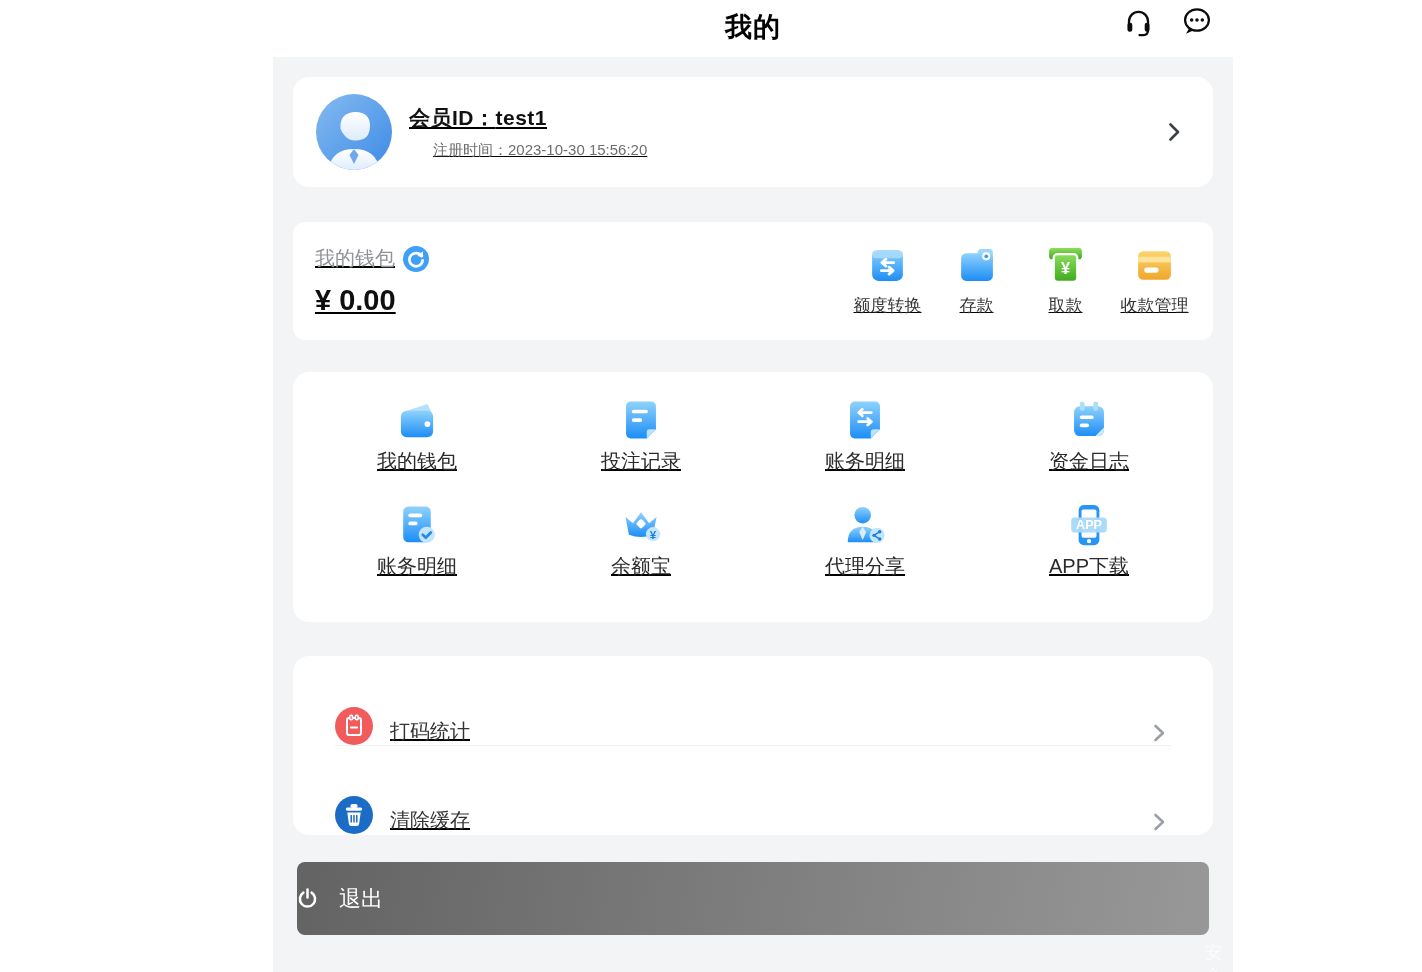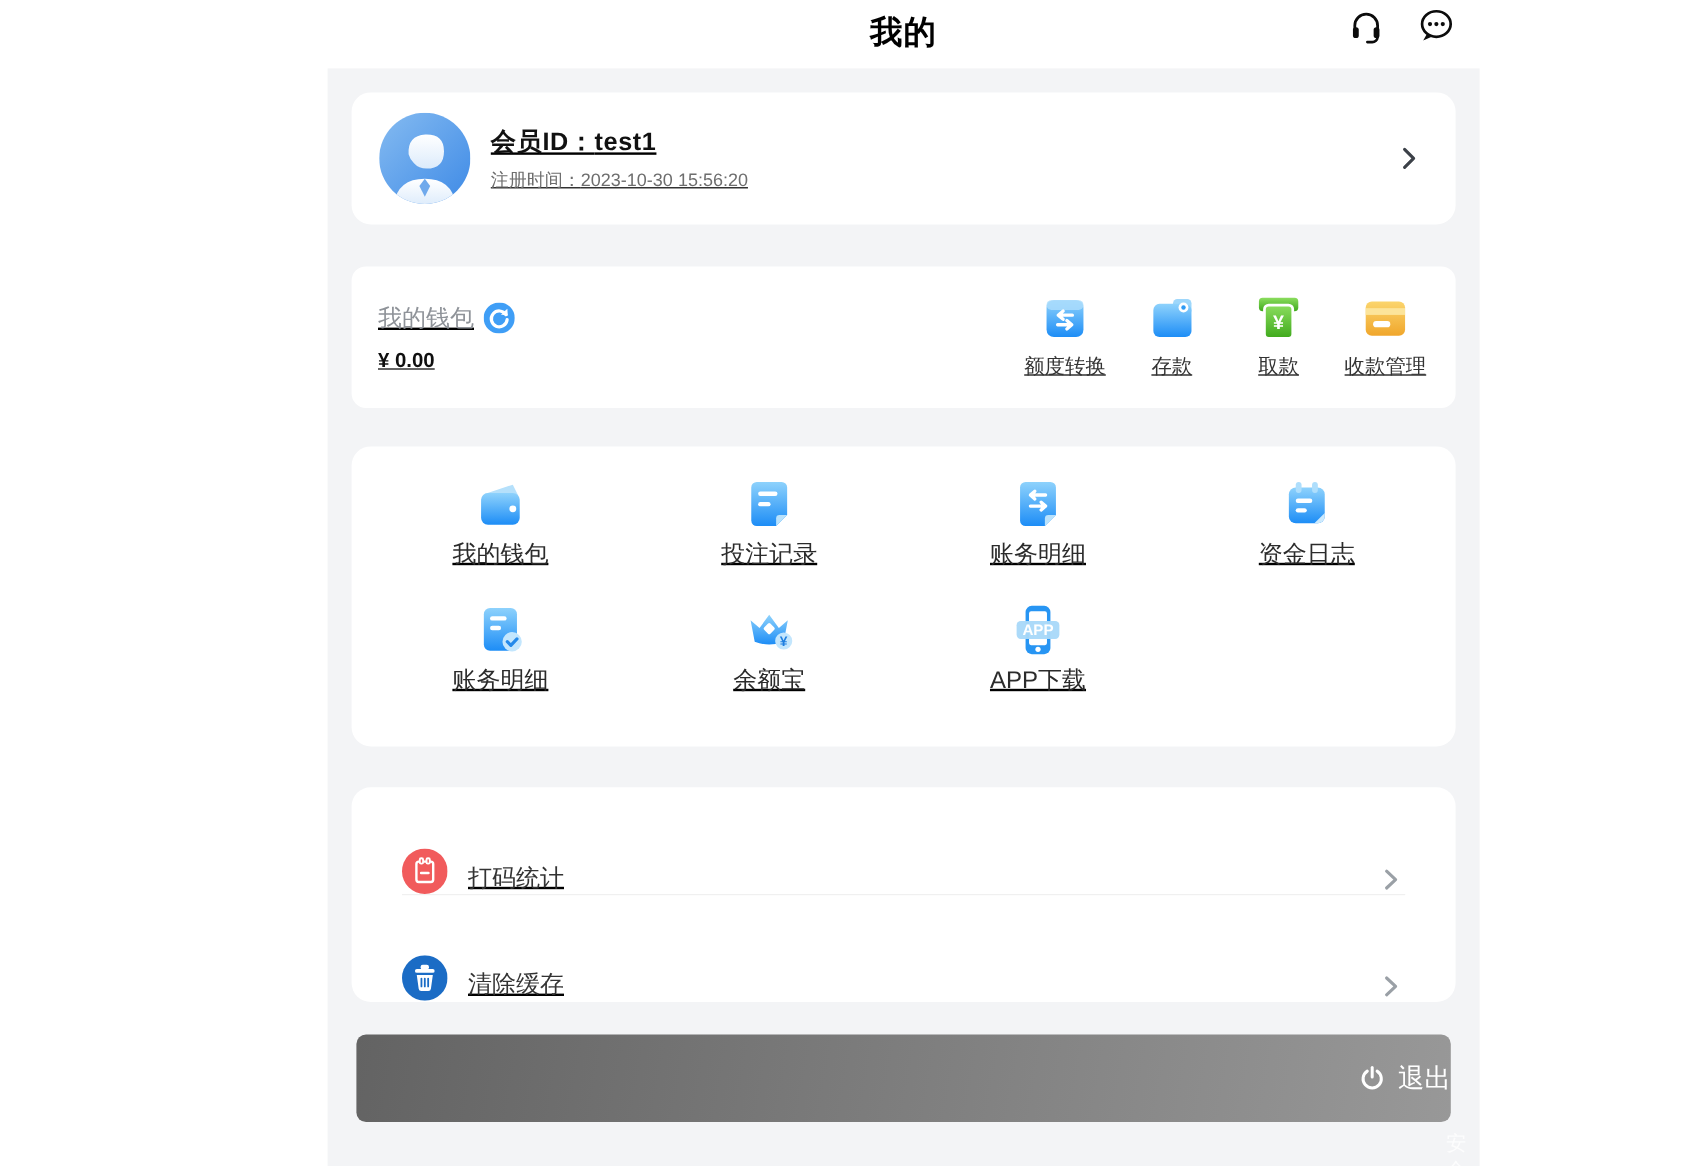--- a/index.html
+++ b/index.html
@@ -18,30 +18,30 @@
   
   .app-body { position:relative; height:915px; background:#f3f4f6; padding-top:20px; }
 
   .card { background:#ffffff; margin:0 20px; border-radius:16px;text-decoration:underline; }
 
   
   .user-card { height:110px; display:flex; align-items:center; padding:0 26px 0 23px; }
   .avatar { width:76px; height:76px; flex:0 0 auto; }
   .user-info { margin-left:17px; }
   .user-line1 { font-size:21px; font-weight:bold; color:#111; letter-spacing:.5px; }
-  .user-line2 { margin-top:9px; font-size:15px; color:#6e6e6e; }
+  .user-line2 { margin-top:9px; font-size:15px; color:#6e6e6e;margin-left:24px; }
   .user-chevron { margin-left:auto; width:26px; height:26px; cursor:pointer; }
 
   
   .wallet-card { margin-top:35px; height:118px; border-radius:12px; display:flex; align-items:center; justify-content:space-between; padding:0 14px 0 22px; }
   .wallet-left {}
   .wallet-label-row { display:flex; align-items:center; gap:8px; }
   .wallet-label { font-size:20px; color:#8f9399; }
   .refresh-btn { width:26px; height:26px; cursor:pointer; }
-  .wallet-balance { margin-top:12px; font-size:17px; font-weight:bold; color:#0f0f0f; }
+  .wallet-balance { margin-top:12px; font-size:29px; font-weight:bold; color:#0f0f0f; }
   .wallet-actions { display:flex; }
   .wallet-action { width:89px; display:flex; flex-direction:column; align-items:center; cursor:pointer; }
   .wallet-action svg { width:41px; height:41px; }
   .wallet-action-label { margin-top:8px; font-size:17px; color:#333; white-space:nowrap; }
 
   
   .grid-card { margin-top:32px; height:250px; padding:25px 12px 0; display:grid; grid-template-columns:repeat(4,1fr); grid-auto-rows:105px; }
   .grid-item { display:flex; flex-direction:column; align-items:center; cursor:pointer; }
   .grid-item svg { width:46px; height:46px; }
   .grid-item-label { margin-top:5px; font-size:20px; color:#2b2b2b; }
@@ -50,21 +50,21 @@
   .menu-card { margin-top:34px; height:179px; padding:0 42px; }
   .menu-row { height:89px; display:flex; align-items:flex-end; cursor:pointer; }
   .menu-row + .menu-row { border-top:1px solid #f0f0f0; }
   .menu-icon { width:38px; height:38px; flex:0 0 auto; }
   .menu-label { margin-left:17px; font-size:20px; color:#333; }
   .menu-chevron { margin-left:auto; width:24px; height:24px; }
 
   
   .logout-btn { margin:27px 24px 0; height:73px; border-radius:8px;
     background:linear-gradient(100deg,#636363 0%,#7b7b7b 45%,#989898 100%);
-    display:flex; align-items:center; justify-content:flex-end; gap:11px;
+    display:flex; align-items:center; justify-content:flex-start; gap:21px;
     color:#fff; font-size:22px; cursor:pointer; }
   .power-icon { width:21px; height:23px; }
 
   .watermark { position:absolute; left:932px; top:884px; font-size:17px; color:rgba(255,255,255,0.78); pointer-events:none; }
 
   .defs-holder { position:absolute; width:0; height:0; overflow:hidden; }
 </style>
 </head>
 <body>
 
@@ -256,20 +256,33 @@
         <div class="grid-item">
           <svg viewBox="0 0 40 40">
             <path d="M6.5 13 l6.5 5.5 L20 9 l7 9.5 6.5 -5.5 -3 15.5 q-10.5 4 -21 0 z" fill="url(#g-blue)"></path>
             <rect x="16.8" y="15.8" width="6.4" height="6.4" rx="1.2" transform="rotate(45 20 19)" fill="#fff"></rect>
             <circle cx="30.5" cy="28" r="6.2" fill="#c3e6fd"></circle>
             <text x="30.5" y="31.8" font-size="10" font-weight="bold" fill="#1f7fe0" text-anchor="middle">¥</text>
           </svg>
           <span class="grid-item-label">余额宝</span>
         </div>
 
+        <div class="grid-item">
+          <svg viewBox="0 0 40 40">
+            <circle cx="18" cy="11.5" r="7.2" fill="url(#g-blue)"></circle>
+            <path d="M5 35 q0 -13.5 13 -13.5 q13 0 13 13.5 z" fill="url(#g-blue)"></path>
+            <path d="M18 21.5 l-3 4.5 3 7 3 -7 z" fill="#d9edfd"></path>
+            <circle cx="30.5" cy="29" r="6.6" fill="#c3e6fd"></circle>
+            <circle cx="27.8" cy="29" r="1.5" fill="#1f7fe0"></circle>
+            <circle cx="32.8" cy="25.8" r="1.5" fill="#1f7fe0"></circle>
+            <circle cx="32.8" cy="32.2" r="1.5" fill="#1f7fe0"></circle>
+            <path d="M27.8 29 l5 -3.2 M27.8 29 l5 3.2" stroke="#1f7fe0" stroke-width="1.3"></path>
+          </svg>
+          <span class="grid-item-label">代理分享</span>
+        </div>
 
         <div class="grid-item">
           <svg viewBox="0 0 40 40">
             <rect x="11" y="2.5" width="18" height="35" rx="4.5" fill="#2795f3"></rect>
             <rect x="13.5" y="6.5" width="13" height="24.5" rx="1.5" fill="#fff"></rect>
             <circle cx="20" cy="34" r="1.9" fill="#fff"></circle>
             <rect x="4.5" y="13.5" width="31" height="13" rx="3" fill="#a9d8f9" opacity="0.96"></rect>
             <text x="20" y="23.6" text-anchor="middle" font-size="11" font-weight="bold" fill="#fff">APP</text>
           </svg>
           <span class="grid-item-label">APP下载</span>

